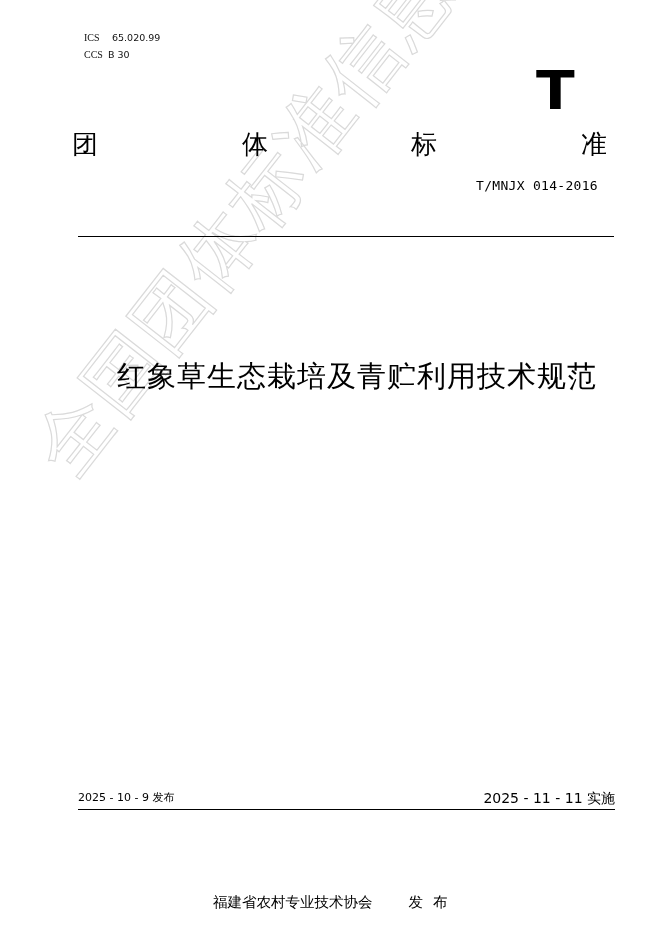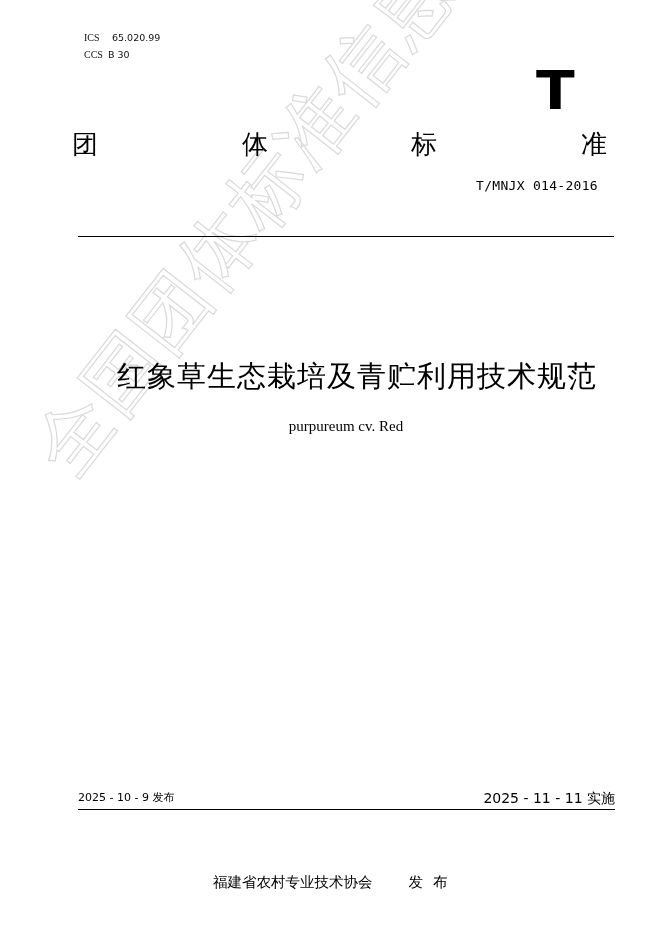--- a/index.html
+++ b/index.html
@@ -92,21 +92,21 @@
       line-height: 18px;
     }
     .date-right {
       right: 47px;
       top: 789px;
       font-size: 14px;
       line-height: 18px;
     }
 
     .issuer {
-      top: 872px;
+      top: 892px;
       left: 213px;
       font-size: 14.5px;
       line-height: 20px;
     }
     .issuer .pub {
       display: inline-block;
       margin-left: 36px;
       letter-spacing: 10px;
     }
 
@@ -156,21 +156,20 @@
   <span style="left:509px;">准</span>
 </div>
 
 <div class="abs std-code">T/MNJX 014-2016</div>
 
 <div class="abs rule" style="top:236px;"></div>
 
 <div class="abs title-cn">红象草生态栽培及青贮利用技术规范</div>
 
 <div class="abs title-en">
-  <div>purpureum cv. Red</div>
 </div>
 
 <div class="abs date-left">2025 - 10 - 9 发布</div>
 <div class="abs date-right">2025 - 11 - 11 实施</div>
 
 <div class="abs rule" style="top:809px; width:537px;"></div>
 
 <div class="abs issuer">
   <span>福建省农村专业技术协会</span><span class="pub">发布</span>
 </div>

